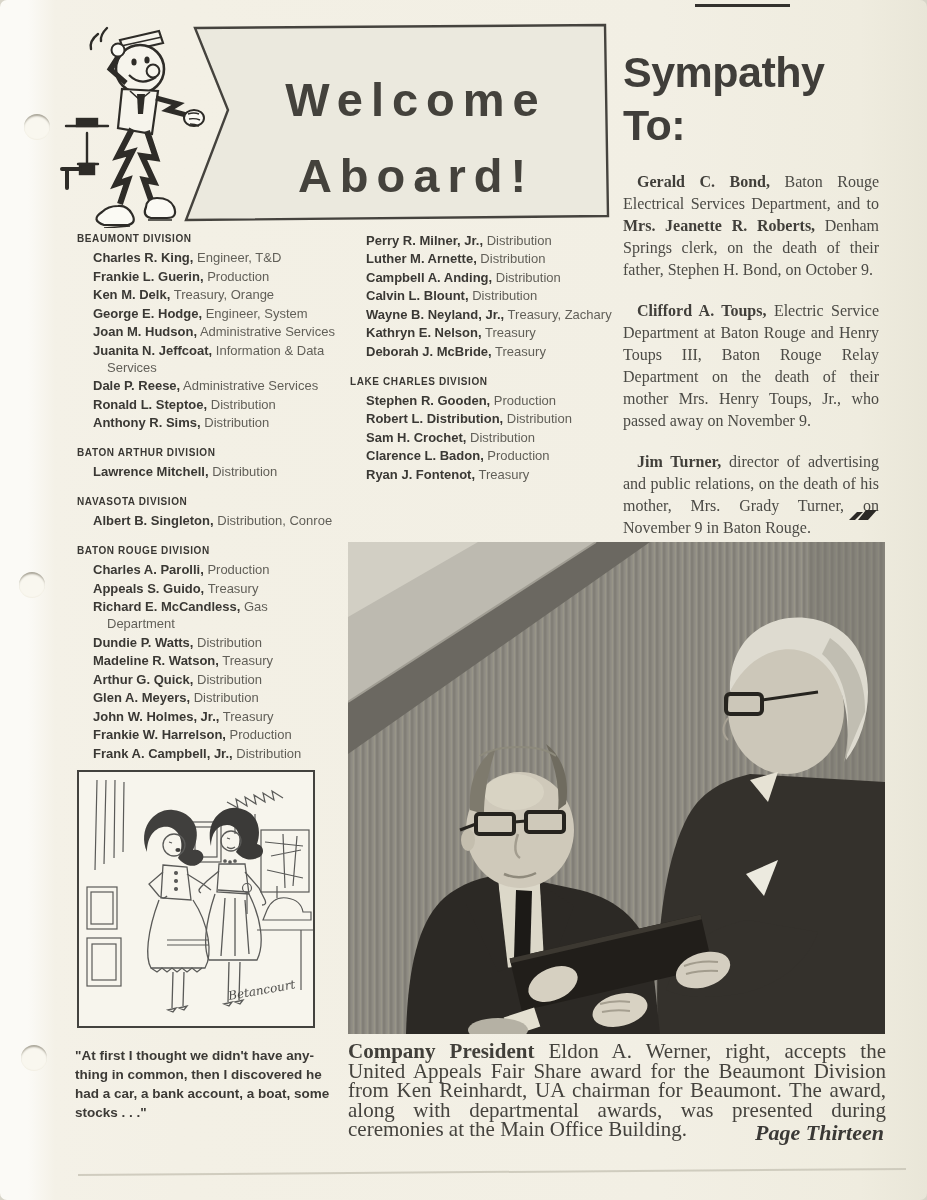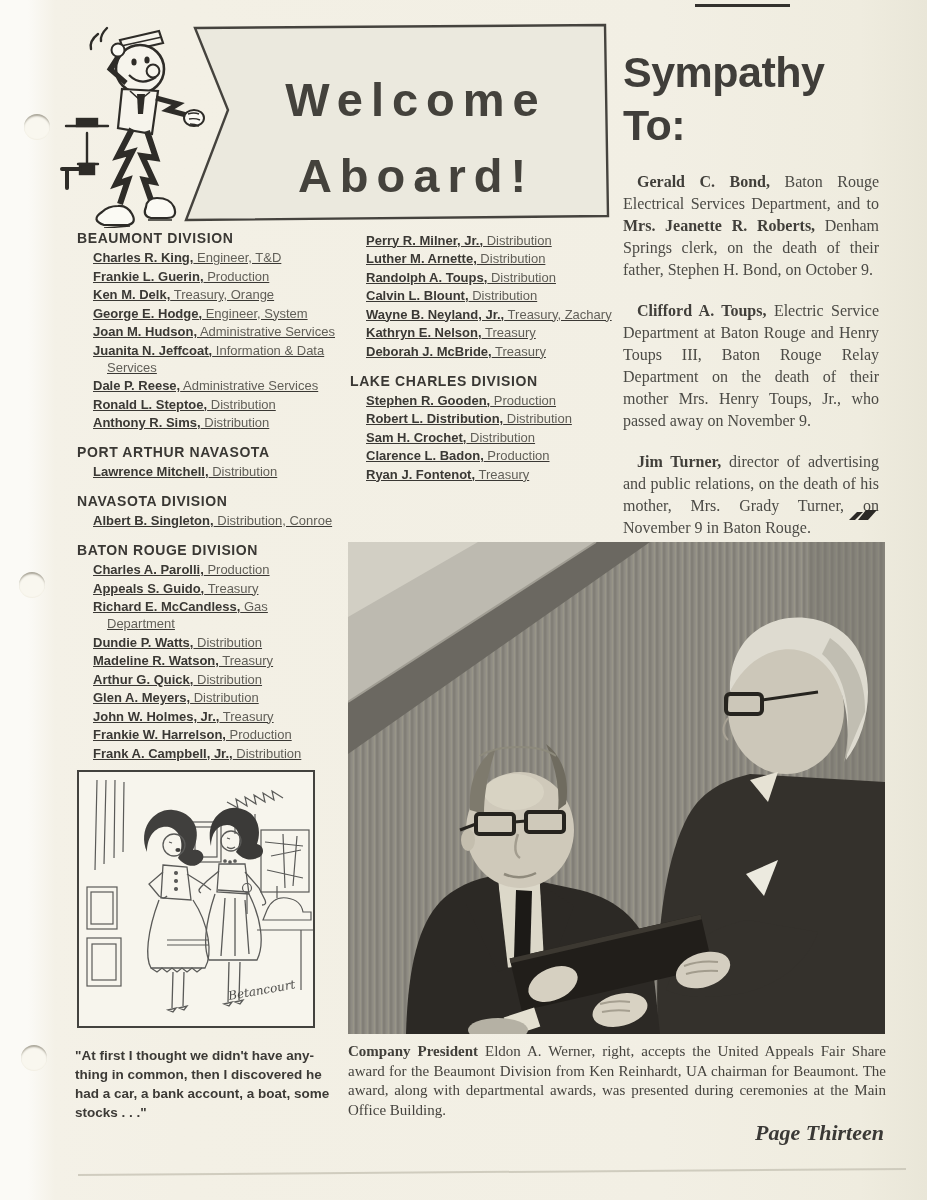--- a/index.html
+++ b/index.html
@@ -1,37 +1,38 @@
 <!DOCTYPE html>
 <html><head>
 <meta charset="utf-8">
 <style>
   html,body{margin:0;padding:0;background:#d8d5c9;}
   #page{position:relative;width:927px;height:1200px;overflow:hidden;
     font-family:"Liberation Sans",sans-serif;
     background:
       linear-gradient(90deg,#fbfaf6 0px,#fbfaf6 28px,#f4f1e7 55px,#f3f0e5 180px,#f2efe4 660px,#efecdf 860px,#e9e6d8 927px);
+    border-radius: 7px;
   }
   .abs{position:absolute;}
 
   
   .hole{position:absolute;width:26px;height:26px;border-radius:50%;
     background:#f9f7ef;box-shadow:inset 0 3px 2px -1px #a8a497, inset 0 -1px 1px #f2efe4;}
 
   .mark-top{position:absolute;background:#33312d;}
 
   
   #banner-svg{position:absolute;left:176px;top:20px;}
   .banner-title{font-family:"Liberation Sans",sans-serif;font-weight:bold;fill:#44423c;}
 
   
   .division-col{position:absolute;color:#3a3834;font-size:13px;line-height:17px;}
   .division-group + .division-group{margin-top:13px;}
-  .division-header{font-weight:bold;font-size:14px;letter-spacing:.6px;color:#3a3834;margin-bottom:2px;}
-  .division-entry{padding-left:30px;text-indent:-14px;margin-top:1.5px;text-decoration:underline;}
+  .division-header{font-weight:bold;font-size:10px;letter-spacing:.6px;color:#3a3834;margin-bottom:2px;}
+  .division-entry{padding-left:30px;text-indent:-14px;margin-top:1.5px;}
   .division-entry.gap{margin-top:23px;}
   .entry-name{font-weight:bold;color:#3a3834;}
   .entry-role{color:#615f58;}
 
   
   #col-right{position:absolute;left:623px;top:46px;width:256px;}
   .headline{font-weight:bold;font-size:43px;line-height:53px;color:#403e3a;letter-spacing:-.5px;}
   .serif-pars{font-family:"Liberation Serif",serif;color:#4b4a45;font-size:16px;line-height:22px;}
   .serif-pars p{margin:0;text-align:justify;text-indent:14px;}
   #sympathy-pars{margin-top:19px;}
@@ -40,21 +41,21 @@
 
   
   #cartoon-box{position:absolute;left:77px;top:770px;width:238px;height:258px;
     border:2px solid #43423e;background:#f7f5ed;box-sizing:border-box;}
   #cartoon-caption{position:absolute;left:75px;top:1046px;width:258px;
     font-weight:bold;font-size:13.5px;line-height:19px;color:#3c3a36;white-space:pre-line;}
 
   
   #photo-figure{position:absolute;left:348px;top:542px;width:537px;height:492px;background:#8d8a82;}
   #photo-caption{position:absolute;left:348px;top:1042px;width:538px;}
-  #photo-caption p{text-indent:0;font-size:15px;line-height:19.5px;color:#45433e;}
+  #photo-caption p{text-indent:0;font-size:21px;line-height:19.5px;color:#45433e;}
 
   #page-footer{position:absolute;left:690px;top:1120px;width:194px;text-align:right;
     font-family:"Liberation Serif",serif;font-style:italic;font-weight:bold;font-size:22px;color:#3a3936;}
 
   .bottom-line{position:absolute;left:78px;top:1171px;width:828px;height:2px;background:#c9c5b7;
     transform:rotate(-.4deg);opacity:.85;}
 
   #company-logo{position:absolute;right:2px;top:460px;}
 </style>
 </head>
@@ -124,21 +125,21 @@
         <div class="division-entry"><span class="entry-name">Frankie L. Guerin,</span><span class="entry-role"> Production</span></div>
         <div class="division-entry"><span class="entry-name">Ken M. Delk,</span><span class="entry-role"> Treasury, Orange</span></div>
         <div class="division-entry"><span class="entry-name">George E. Hodge,</span><span class="entry-role"> Engineer, System</span></div>
         <div class="division-entry"><span class="entry-name">Joan M. Hudson,</span><span class="entry-role"> Administrative Services</span></div>
         <div class="division-entry"><span class="entry-name">Juanita N. Jeffcoat,</span><span class="entry-role"> Information &amp; Data Services</span></div>
         <div class="division-entry"><span class="entry-name">Dale P. Reese,</span><span class="entry-role"> Administrative Services</span></div>
         <div class="division-entry"><span class="entry-name">Ronald L. Steptoe,</span><span class="entry-role"> Distribution</span></div>
         <div class="division-entry"><span class="entry-name">Anthony R. Sims,</span><span class="entry-role"> Distribution</span></div>
       </div>
       <div class="division-group">
-        <div class="division-header">PORT ARTHUR NAVASOTA</div>
+        <div class="division-header">BATON ARTHUR DIVISION</div>
         <div class="division-entry"><span class="entry-name">Lawrence Mitchell,</span><span class="entry-role"> Distribution</span></div>
       </div>
       <div class="division-group">
         <div class="division-header">NAVASOTA DIVISION</div>
         <div class="division-entry"><span class="entry-name">Albert B. Singleton,</span><span class="entry-role"> Distribution, Conroe</span></div>
       </div>
       <div class="division-group">
         <div class="division-header">BATON ROUGE DIVISION</div>
         <div class="division-entry"><span class="entry-name">Charles A. Parolli,</span><span class="entry-role"> Production</span></div>
         <div class="division-entry"><span class="entry-name">Appeals S. Guido,</span><span class="entry-role"> Treasury</span></div>
@@ -150,21 +151,21 @@
         <div class="division-entry"><span class="entry-name">John W. Holmes, Jr.,</span><span class="entry-role"> Treasury</span></div>
         <div class="division-entry"><span class="entry-name">Frankie W. Harrelson,</span><span class="entry-role"> Production</span></div>
         <div class="division-entry"><span class="entry-name">Frank A. Campbell, Jr.,</span><span class="entry-role"> Distribution</span></div>
         <div class="division-entry gap"><span class="entry-name">George A. Beck,</span><span class="entry-role"> Sales</span></div>
       </div>
     </div>
   <div class="division-col" style="left:350px;top:230px;width:262px;">
       <div class="division-group">
         <div class="division-entry"><span class="entry-name">Perry R. Milner, Jr.,</span><span class="entry-role"> Distribution</span></div>
         <div class="division-entry"><span class="entry-name">Luther M. Arnette,</span><span class="entry-role"> Distribution</span></div>
-        <div class="division-entry"><span class="entry-name">Randolph A. Toups,</span><span class="entry-role"> Distribution</span></div>
+        <div class="division-entry"><span class="entry-name">Campbell A. Anding,</span><span class="entry-role"> Distribution</span></div>
         <div class="division-entry"><span class="entry-name">Calvin L. Blount,</span><span class="entry-role"> Distribution</span></div>
         <div class="division-entry"><span class="entry-name">Wayne B. Neyland, Jr.,</span><span class="entry-role"> Treasury, Zachary</span></div>
         <div class="division-entry"><span class="entry-name">Kathryn E. Nelson,</span><span class="entry-role"> Treasury</span></div>
         <div class="division-entry"><span class="entry-name">Deborah J. McBride,</span><span class="entry-role"> Treasury</span></div>
       </div>
       <div class="division-group">
         <div class="division-header">LAKE CHARLES DIVISION</div>
         <div class="division-entry"><span class="entry-name">Stephen R. Gooden,</span><span class="entry-role"> Production</span></div>
         <div class="division-entry"><span class="entry-name">Robert L. Distribution,</span><span class="entry-role"> Distribution</span></div>
         <div class="division-entry"><span class="entry-name">Sam H. Crochet,</span><span class="entry-role"> Distribution</span></div>

